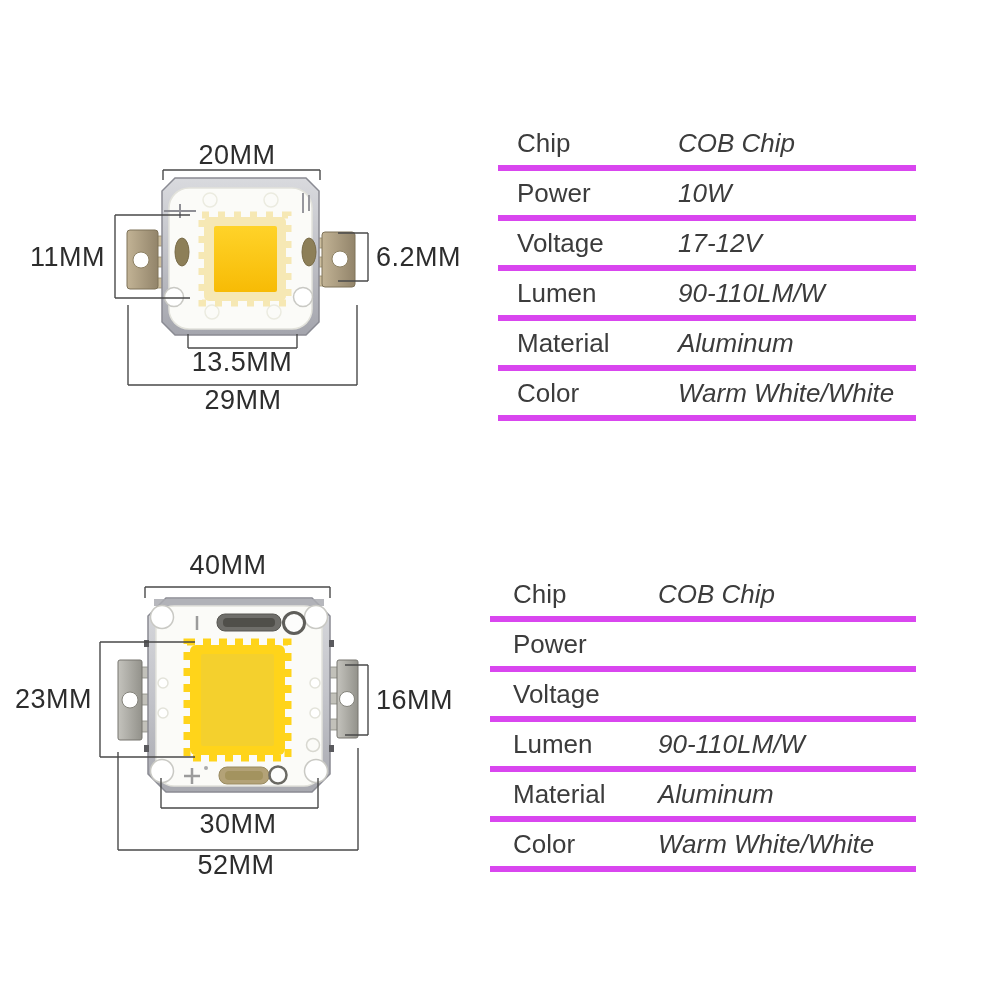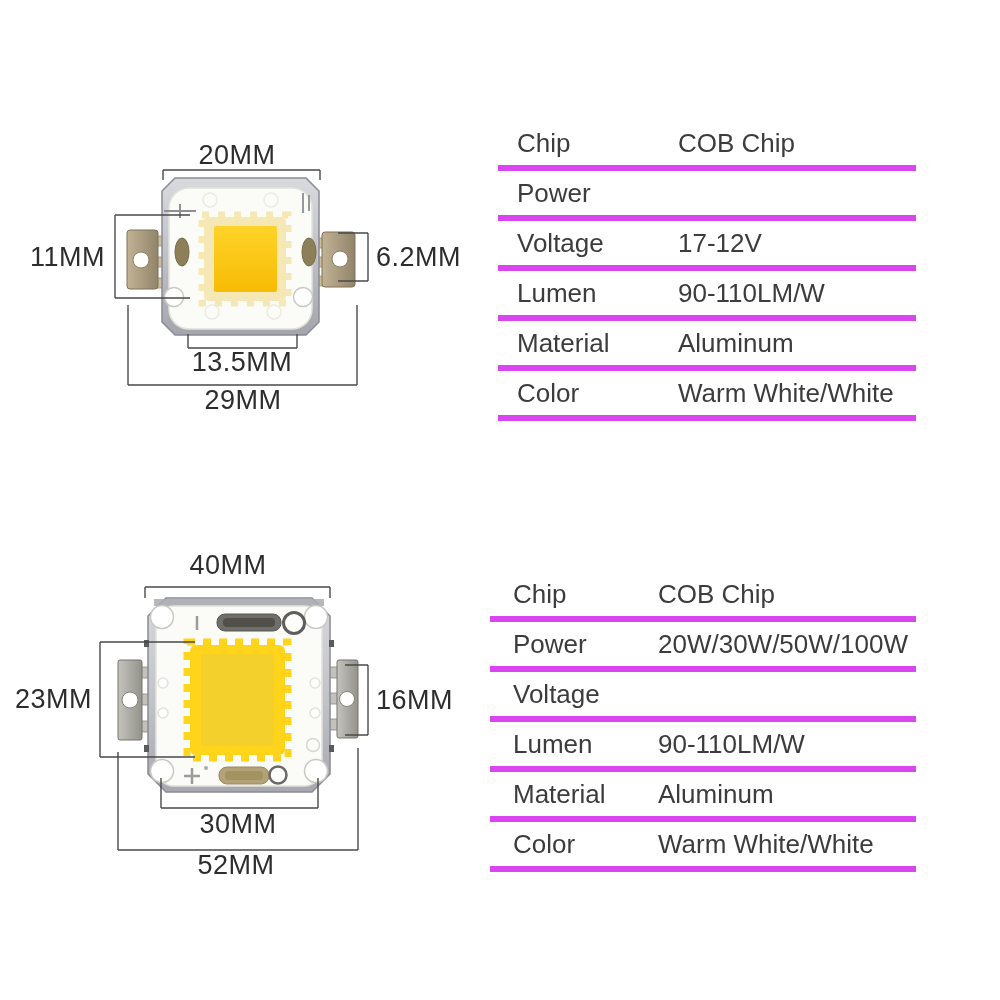--- a/index.html
+++ b/index.html
@@ -17,21 +17,21 @@
   .spec-table{position:absolute;}
   .spec-table.t1{left:498px;top:121px;width:440px;}
   .spec-table.t2{left:490px;top:572px;width:476px;}
   .spec-row{
     box-sizing:border-box;height:50px;display:flex;align-items:center;
     border-bottom:6px solid #d946ef;
     font-size:26px;font-weight:300;color:#3c3c3c;
   }
   .t1 .spec-label{margin-left:19px;width:161px;flex:none;}
   .t2 .spec-label{margin-left:23px;width:145px;flex:none;}
-  .spec-value{flex:1;white-space:nowrap;}
+  .spec-value{flex:1;white-space:nowrap;font-style:italic;}
 </style>
 </head>
 <body>
 
 <div class="canvas">
 
   <svg class="diagram top" viewBox="0 0 470 330">
     <defs>
       <linearGradient id="plateA" x1="0" y1="0" x2="0" y2="1">
         <stop offset="0" stop-color="#d9dade"></stop>
@@ -105,20 +105,21 @@
     <text class="dim" x="243" y="289" text-anchor="middle">29MM</text>
   </svg>
 
   <div class="spec-table t1">
     <div class="spec-row">
       <div class="spec-label">Chip</div>
       <div class="spec-value">COB Chip</div>
     </div>
     <div class="spec-row">
       <div class="spec-label">Power</div>
+      <div class="spec-value">10W</div>
     </div>
     <div class="spec-row">
       <div class="spec-label">Voltage</div>
       <div class="spec-value">17-12V</div>
     </div>
     <div class="spec-row">
       <div class="spec-label">Lumen</div>
       <div class="spec-value">90-110LM/W</div>
     </div>
     <div class="spec-row">
@@ -219,21 +220,20 @@
     <text class="dim" x="236" y="334" text-anchor="middle">52MM</text>
   </svg>
 
   <div class="spec-table t2">
     <div class="spec-row">
       <div class="spec-label">Chip</div>
       <div class="spec-value">COB Chip</div>
     </div>
     <div class="spec-row">
       <div class="spec-label">Power</div>
-      <div class="spec-value">20W/30W/50W/100W</div>
     </div>
     <div class="spec-row">
       <div class="spec-label">Voltage</div>
     </div>
     <div class="spec-row">
       <div class="spec-label">Lumen</div>
       <div class="spec-value">90-110LM/W</div>
     </div>
     <div class="spec-row">
       <div class="spec-label">Material</div>

